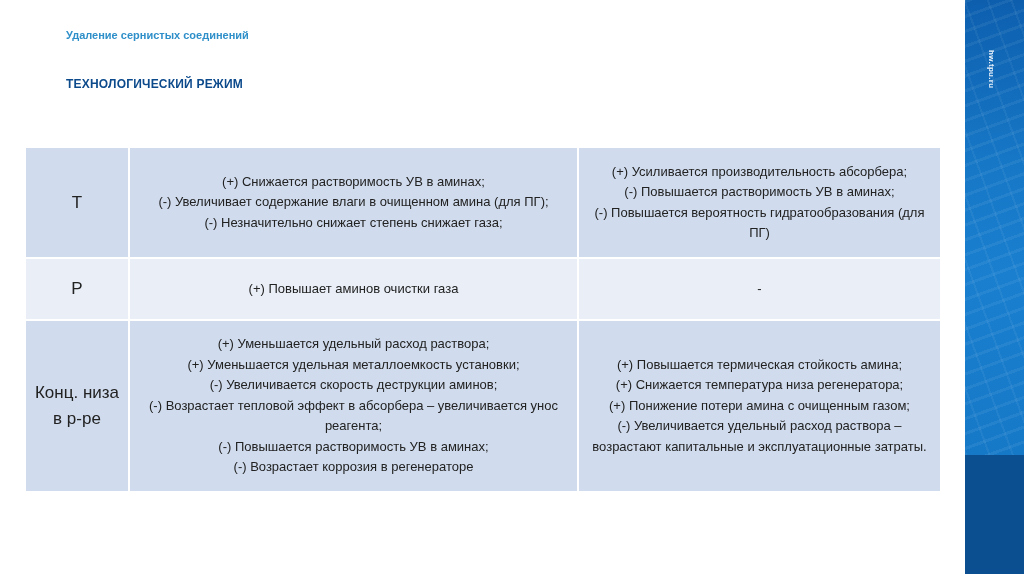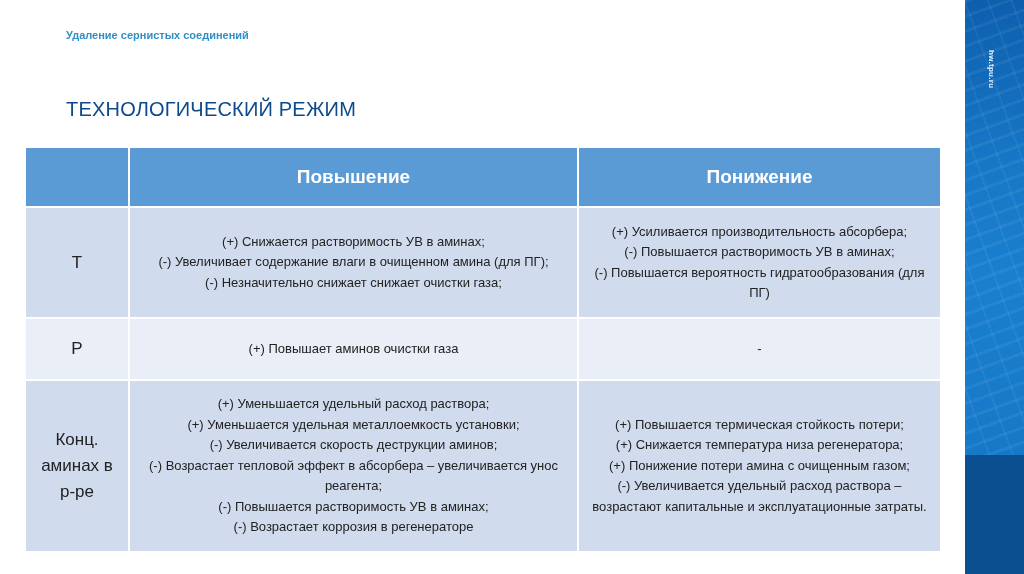--- a/index.html
+++ b/index.html
@@ -1,18 +1,18 @@
 <!DOCTYPE html>
 <html><head>
 <meta charset="utf-8">
 <style>
   html, body { margin:0; padding:0; }
   body { width:1024px; height:574px; background:#ffffff; position:relative; overflow:hidden; font-family:"Liberation Sans", "DejaVu Sans", sans-serif; }
   .subtitle { position:absolute; left:66px; top:29px; font-size:11px; font-weight:bold; color:#2f8fc9; }
-  .title { position:absolute; left:66px; top:77px; font-size:20px; font-weight:normal; color:#0c4a8c; letter-spacing:0.2px;margin-top:21px; }
+  .title { position:absolute; left:66px; top:77px; font-size:12px; font-weight:bold; color:#0c4a8c; letter-spacing:0.2px; }
   .side-panel { position:absolute; left:965px; top:0; width:59px; height:574px; background:#0b63b0; overflow:hidden; }
   .side-photo { position:absolute; left:0; top:0; width:59px; height:455px;
     background:
       repeating-linear-gradient(160deg, rgba(255,255,255,0.06) 0 3px, rgba(0,0,0,0.0) 3px 14px),
       repeating-linear-gradient(70deg, rgba(255,255,255,0.05) 0 2px, rgba(0,0,0,0) 2px 22px),
       linear-gradient(180deg, #0d5fae 0%, #1677c6 35%, #1a7fcf 60%, #1679c8 100%); }
   .side-band { position:absolute; left:0; top:455px; width:59px; height:119px; background:#0b4f91; }
   .side-url { position:absolute; left:22px; top:50px; writing-mode:vertical-rl; font-size:8px; color:#e8f1fb; font-weight:bold; letter-spacing:0.3px; }
   table.regime { position:absolute; left:24px; top:146px; width:916px; border-collapse:collapse; table-layout:fixed; }
   table.regime td, table.regime th { border:2px solid #ffffff; text-align:center; vertical-align:middle; color:#222; font-size:13px; line-height:20.5px; padding:0 6px; }
@@ -34,58 +34,53 @@
   <div class="side-url">hw.tpu.ru</div>
 </div>
 
 <table class="regime">
   <colgroup>
     <col style="width:104px">
     <col style="width:449px">
     <col style="width:363px">
   </colgroup>
   <tbody>
-      <tr>
-    <th></th>
-    <th>Повышение</th>
-    <th>Понижение</th>
-  </tr>
   <tr class="row-odd" style="height:111px">
     <td class="param">Т</td>
     <td>
       <span class="line">(+) Снижается растворимость УВ в аминах;</span>
       <span class="line">(-) Увеличивает содержание влаги в очищенном амина (для ПГ);</span>
-      <span class="line">(-) Незначительно снижает снижает очистки газа;</span>
+      <span class="line">(-) Незначительно снижает степень снижает газа;</span>
     </td>
     <td>
       <span class="line">(+) Усиливается производительность абсорбера;</span>
       <span class="line">(-) Повышается растворимость УВ в аминах;</span>
       <span class="line">(-) Повышается вероятность гидратообразования (для ПГ)</span>
     </td>
   </tr>
   <tr class="row-even" style="height:62px">
     <td class="param">Р</td>
     <td>
       <span class="line">(+) Повышает аминов очистки газа</span>
     </td>
     <td>
       <span class="line">-</span>
     </td>
   </tr>
   <tr class="row-odd" style="height:172px">
-    <td class="param">Конц. аминах в р-ре</td>
+    <td class="param">Конц. низа в р-ре</td>
     <td>
       <span class="line">(+) Уменьшается удельный расход раствора;</span>
       <span class="line">(+) Уменьшается удельная металлоемкость установки;</span>
       <span class="line">(-) Увеличивается скорость деструкции аминов;</span>
       <span class="line">(-) Возрастает тепловой эффект в абсорбера – увеличивается унос реагента;</span>
       <span class="line">(-) Повышается растворимость УВ в аминах;</span>
       <span class="line">(-) Возрастает коррозия в регенераторе</span>
     </td>
     <td>
-      <span class="line">(+) Повышается термическая стойкость потери;</span>
+      <span class="line">(+) Повышается термическая стойкость амина;</span>
       <span class="line">(+) Снижается температура низа регенератора;</span>
       <span class="line">(+) Понижение потери амина с очищенным газом;</span>
       <span class="line">(-) Увеличивается удельный расход раствора – возрастают капитальные и эксплуатационные затраты.</span>
     </td>
   </tr>
 </tbody>
   </table>
 
 </body></html>

